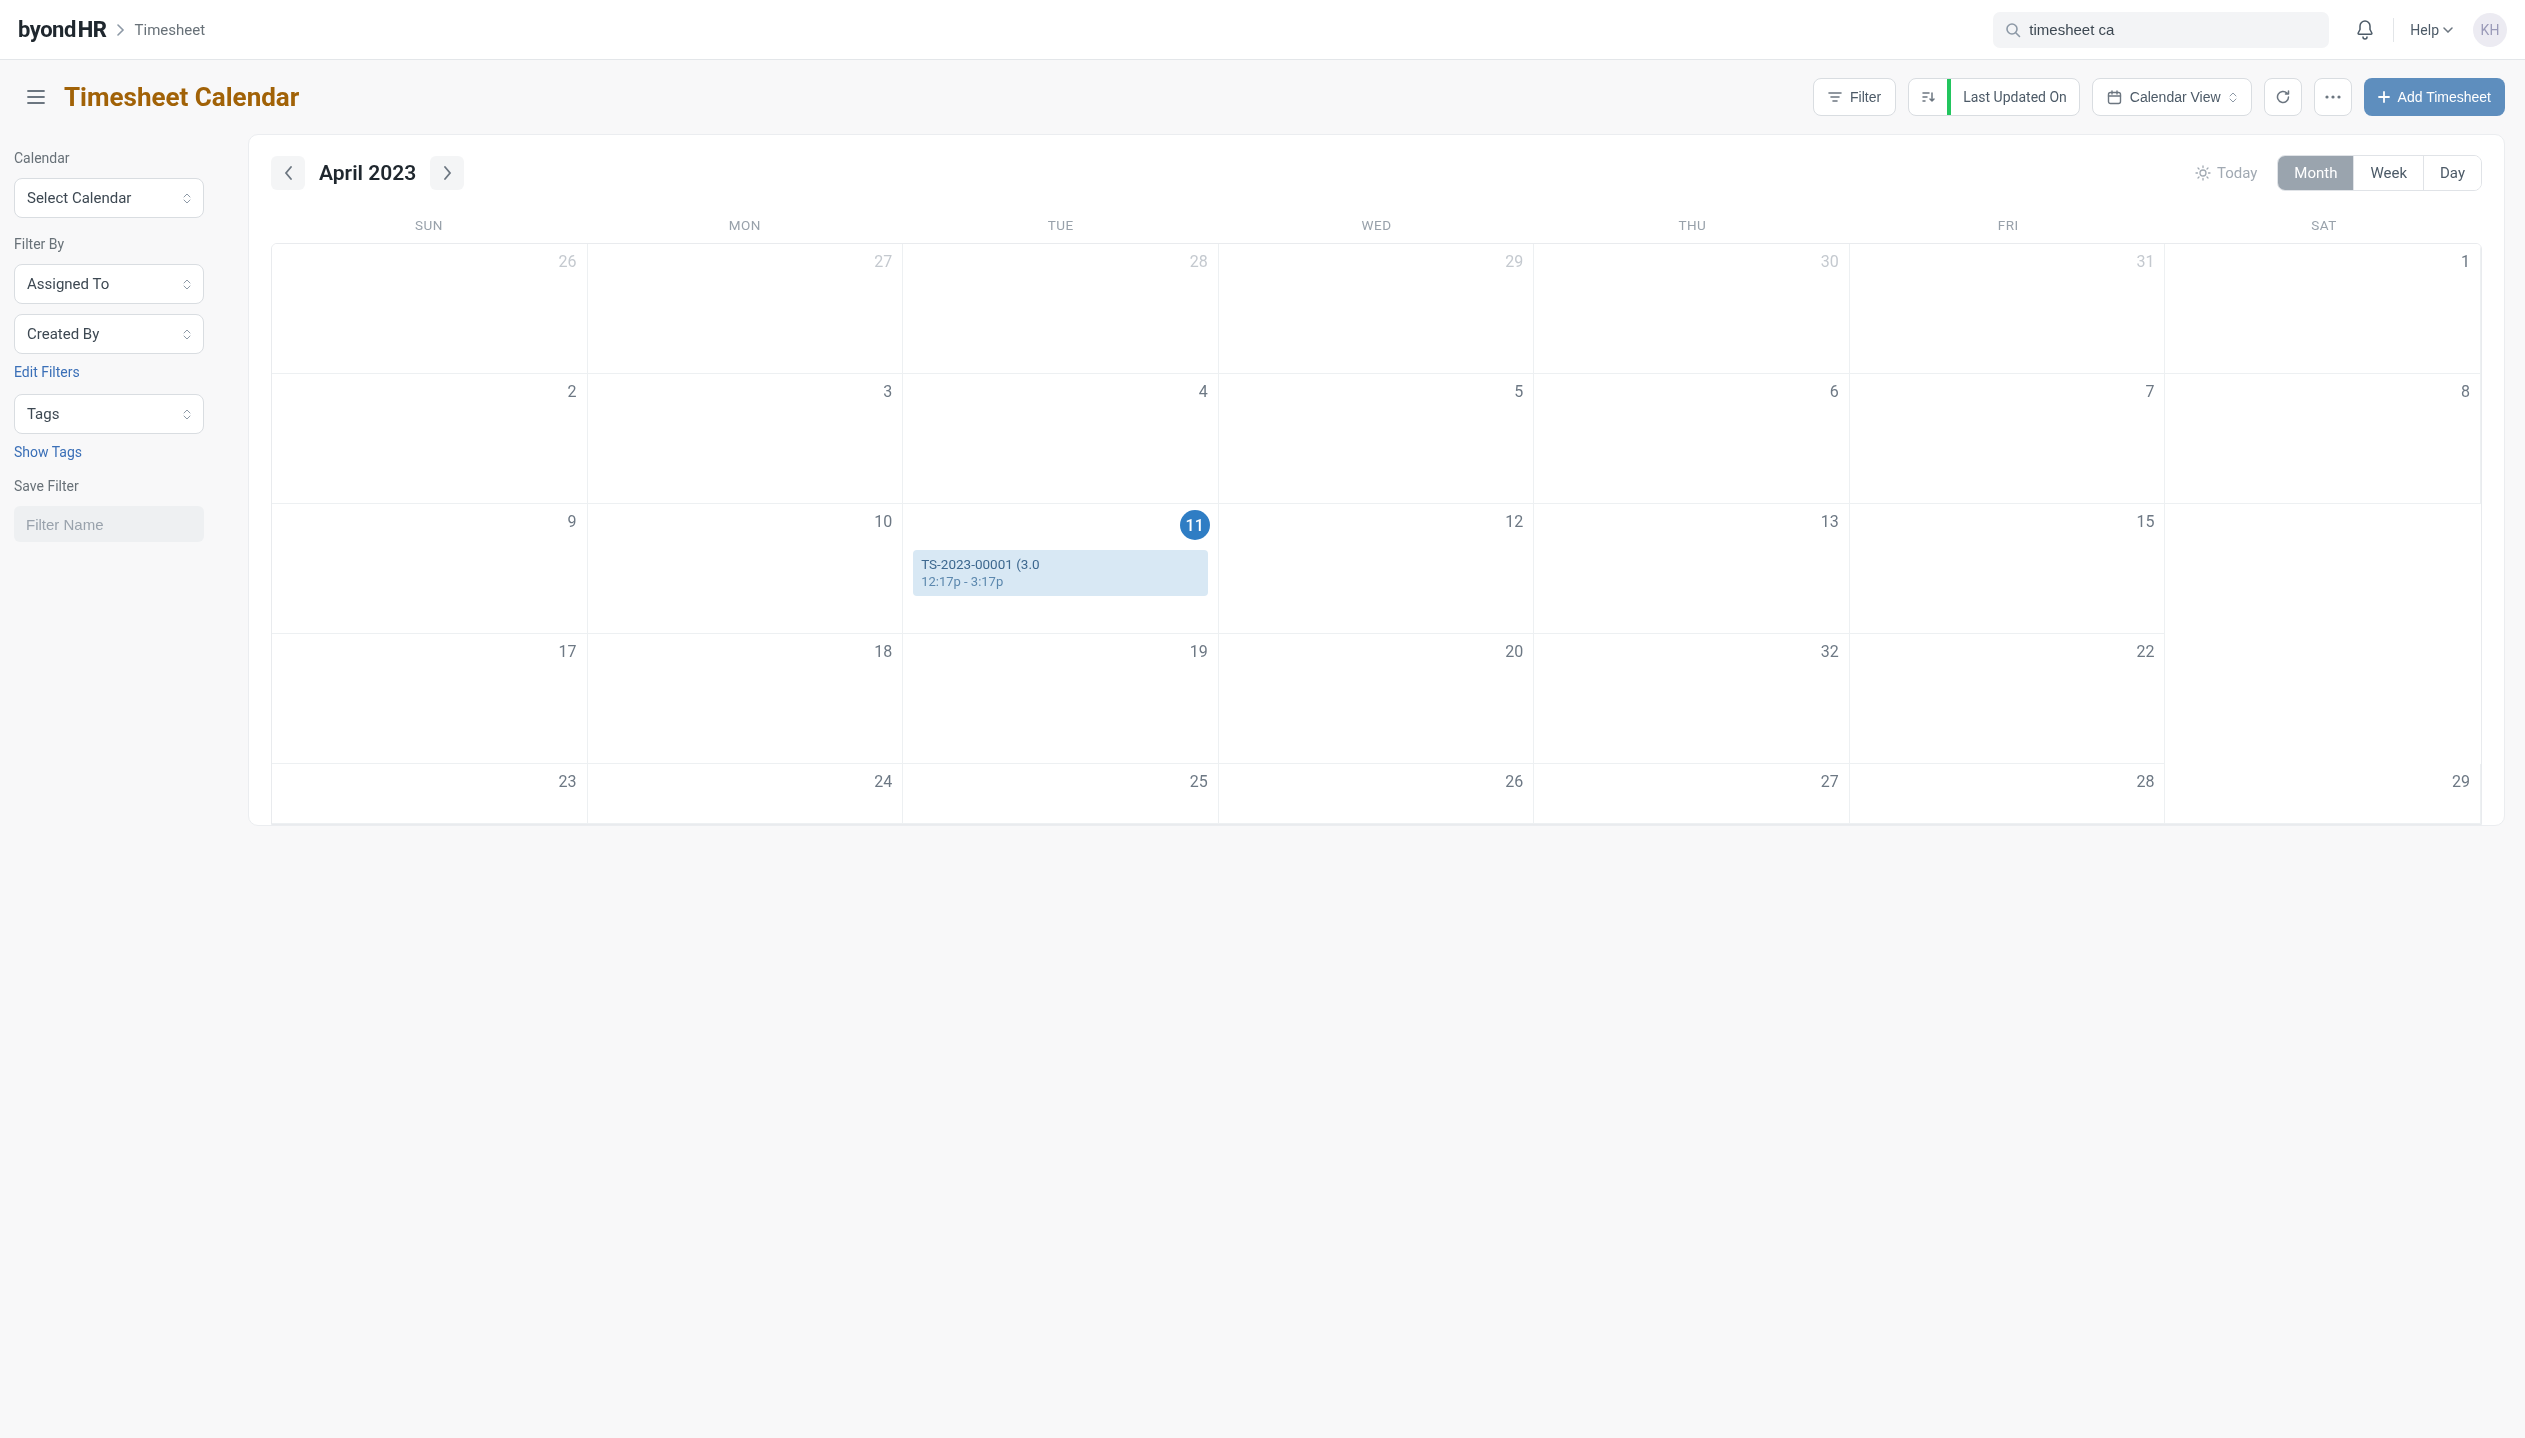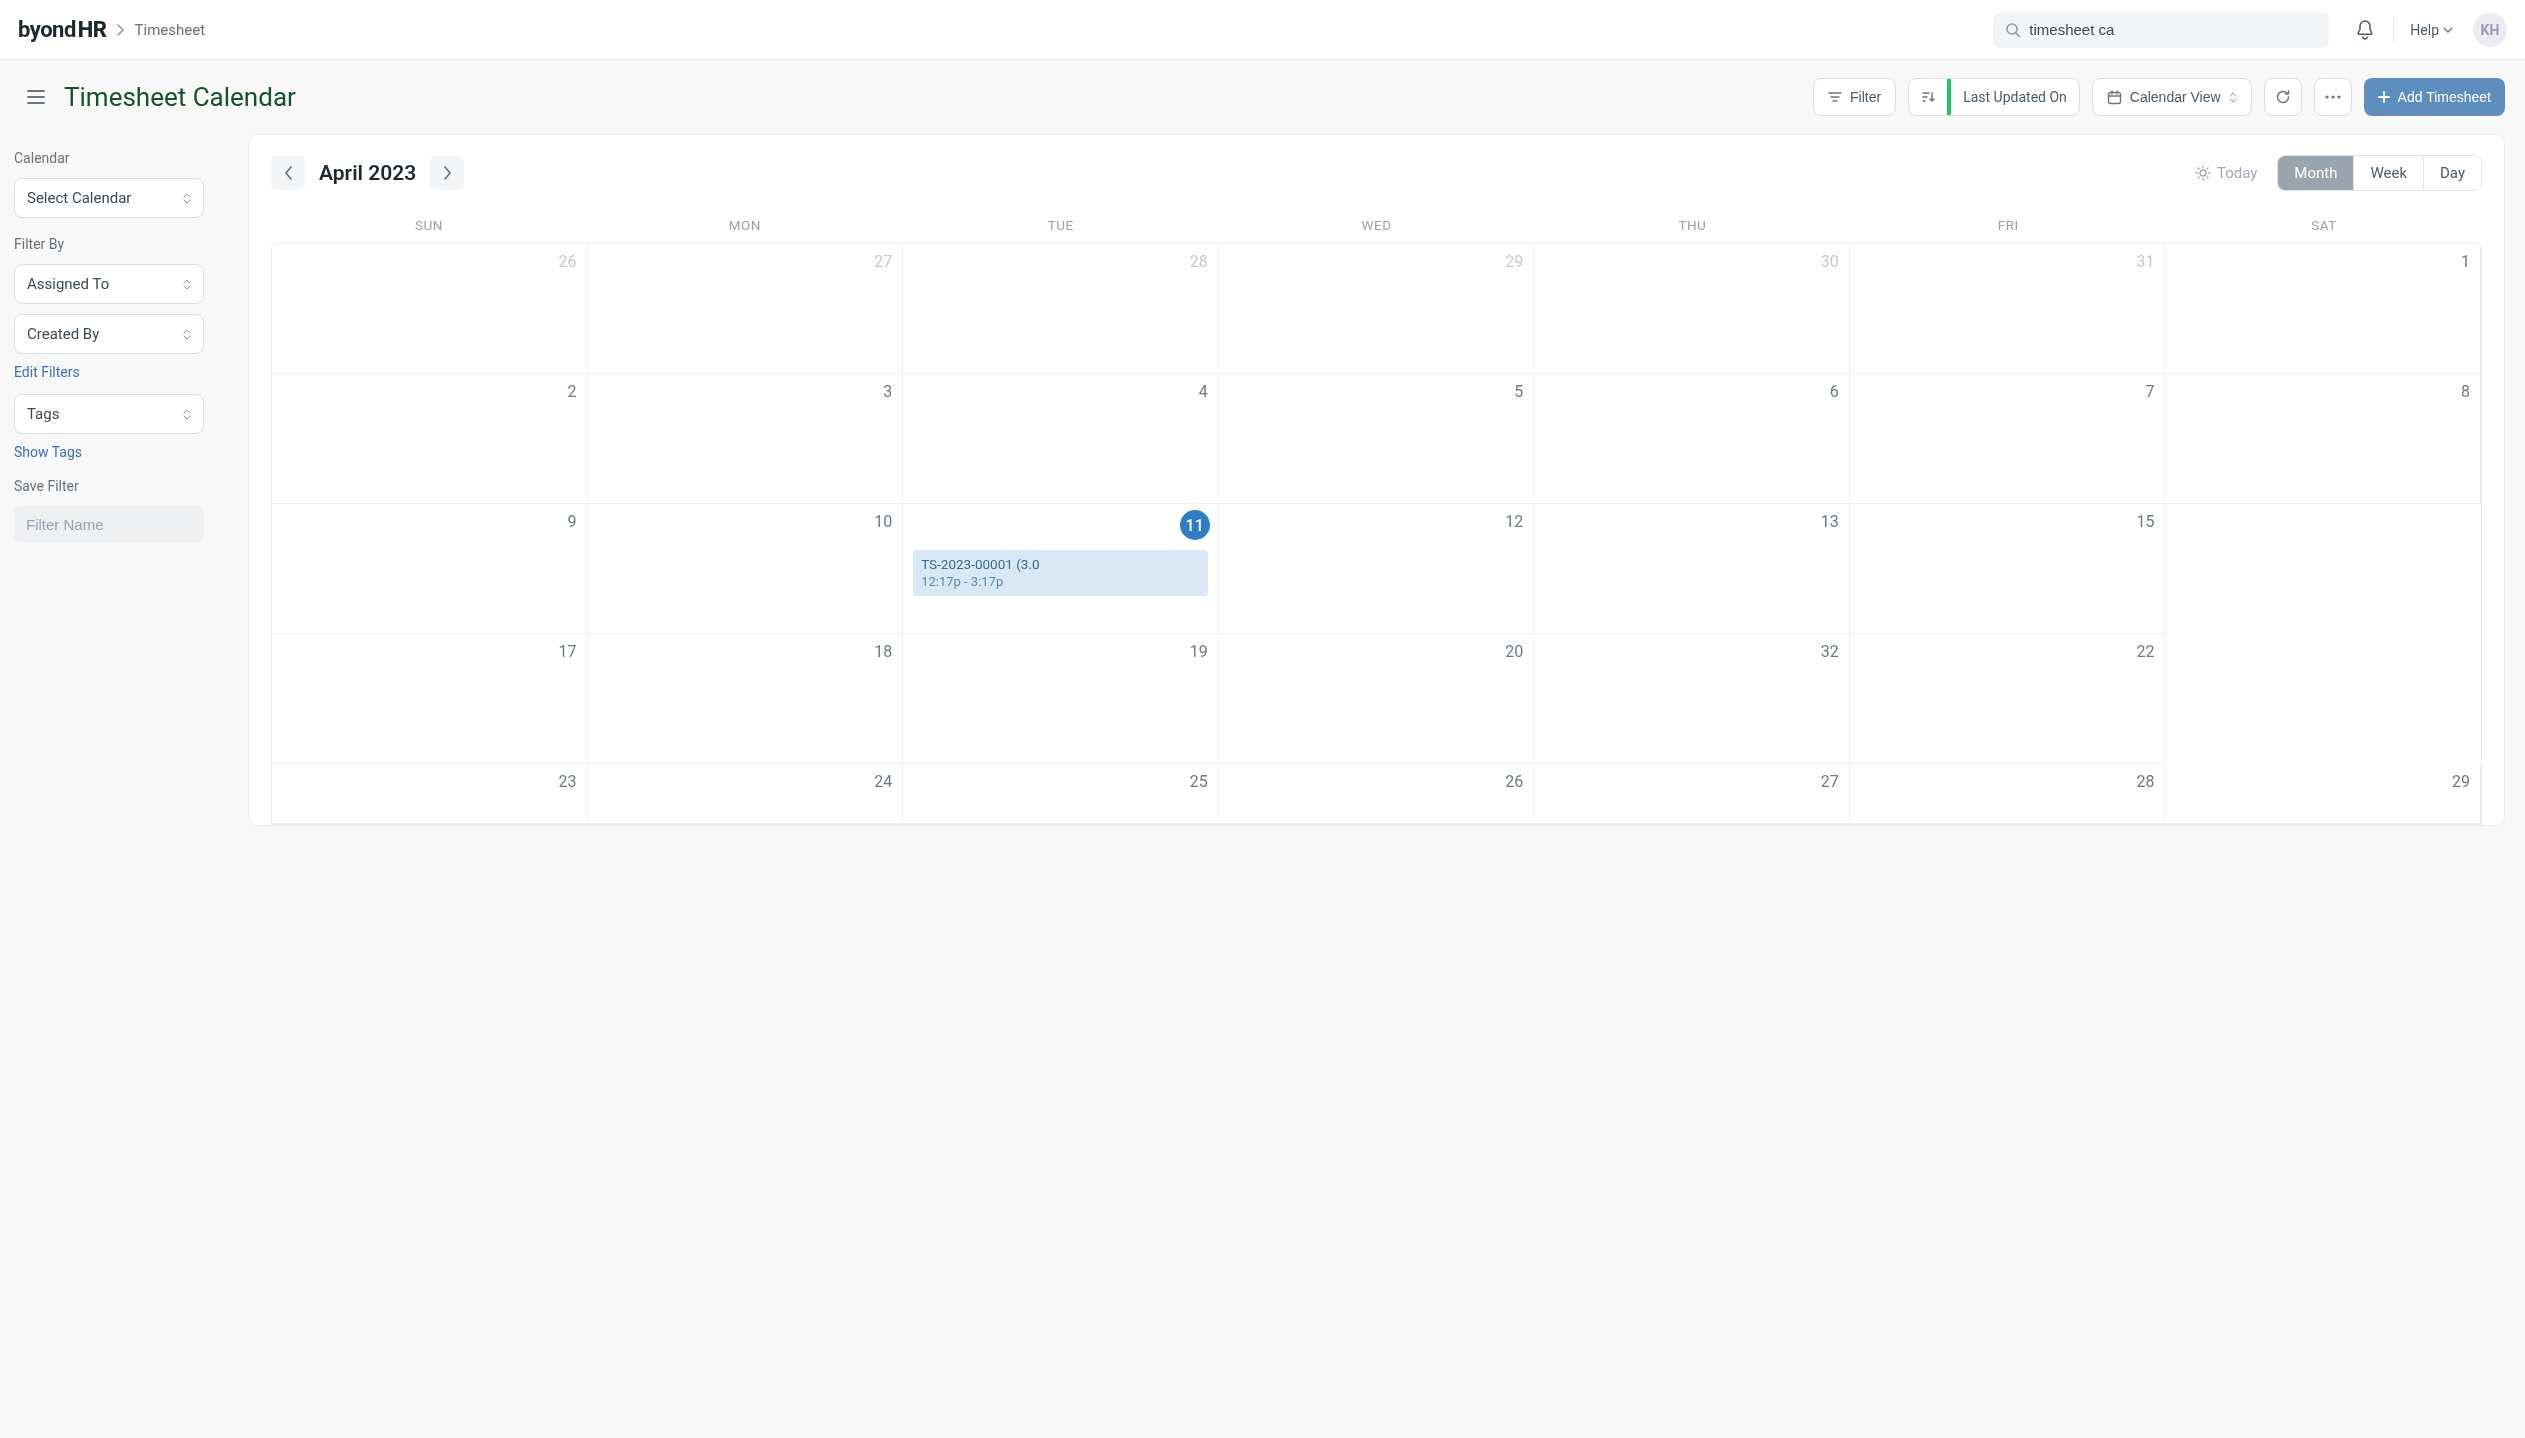--- a/index.html
+++ b/index.html
@@ -12,26 +12,26 @@
   .brand .hr { font-weight:800;}
   .chevron-sep { color:#8d99a6; margin:0 10px;}
   .breadcrumb { color:#687178; font-size:15px;}
   .nav-spacer{flex:1;}
   .search-wrap{ position:relative; width:336px; height:36px; background:#f3f4f6; border-radius:7px; display:flex; align-items:center; padding:0 12px; gap:8px;}
   .search-wrap input{ border:none; outline:none; background:transparent; width:100%; font-size:15px; color:#3d4852;}
   .search-wrap input::placeholder{color:#a3acb5;}
   .nav-icon-btn{ width:36px; height:36px; display:flex; align-items:center; justify-content:center; border-radius:6px; cursor:pointer; color:#4c5a67;}
   .nav-divider{ width:1px; height:24px; background:#e2e5e8; margin:0 10px;}
   .help-btn{ display:flex; align-items:center; gap:4px; color:#4c5a67; font-size:14px; cursor:pointer; padding:0 6px; height:36px;}
-  .avatar{ width:34px; height:34px; border-radius:50%; background:#ecebf2; color:#9a9ab8; display:flex; align-items:center; justify-content:center; font-size:14px; font-weight:700; margin-left:14px;}
+  .avatar{ width:34px; height:34px; border-radius:50%; background:#ecebf2; color:#9a9ab8; display:flex; align-items:center; justify-content:center; font-size:14px; font-weight:400; margin-left:14px;}
 
   
   .page-row{ display:flex; align-items:center; padding:18px 20px; gap:12px;}
   .menu-btn{ width:32px; height:32px; display:flex; align-items:center; justify-content:center; color:#6c7680; cursor:pointer;}
-  .page-title{ font-size:26px; font-weight:400; color:#14532d;}
+  .page-title{ font-size:26px; font-weight:700; color:#a16207;}
   .page-row .spacer{flex:1;}
   .btn{ height:38px; border:1px solid #d9dde1; background:#fff; border-radius:8px; display:inline-flex; align-items:center; gap:8px; padding:0 14px; color:#4c5a67; font-size:14px; cursor:pointer;}
   .btn-icon-only{ width:38px; padding:0; justify-content:center;}
   .btn-split{ display:flex; border:1px solid #d9dde1; border-radius:8px; overflow:hidden; background:#fff;}
   .btn-split .seg{height:36px; display:flex; align-items:center; justify-content:center; padding:0 12px; cursor:pointer; color:#4c5a67;}
   .btn-split .seg + .seg{border-left:4px solid #22c55e;}
   .btn-primary{ background:#5e8ebe; border:none; color:#fff; font-weight:500;}
   .updown{ display:inline-flex; flex-direction:column; gap:1px; line-height:4px;}
 
   

